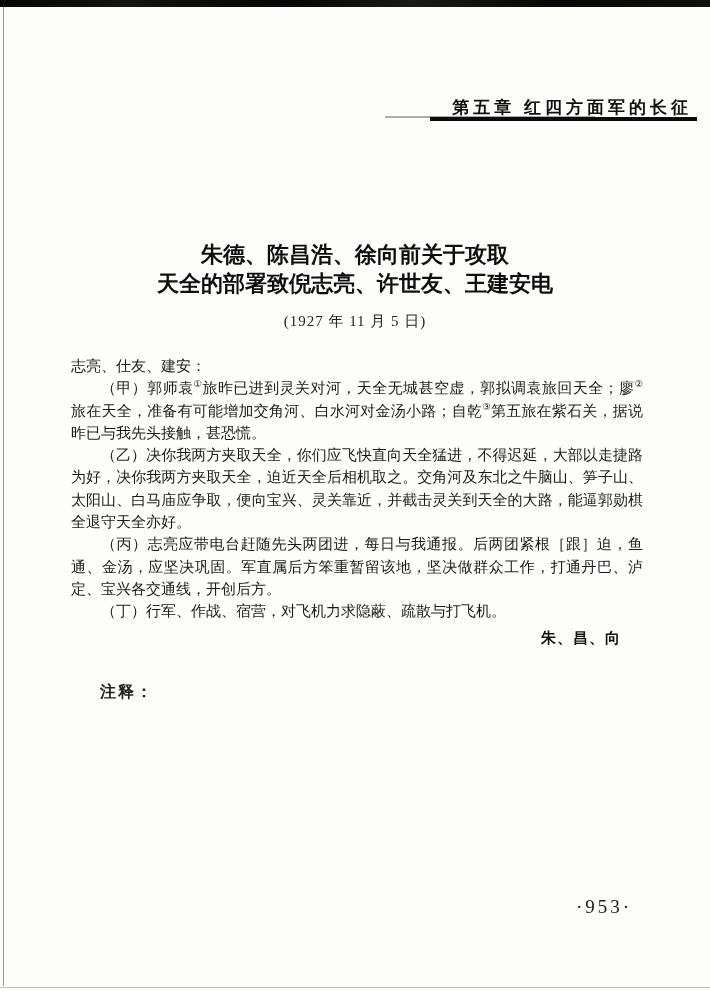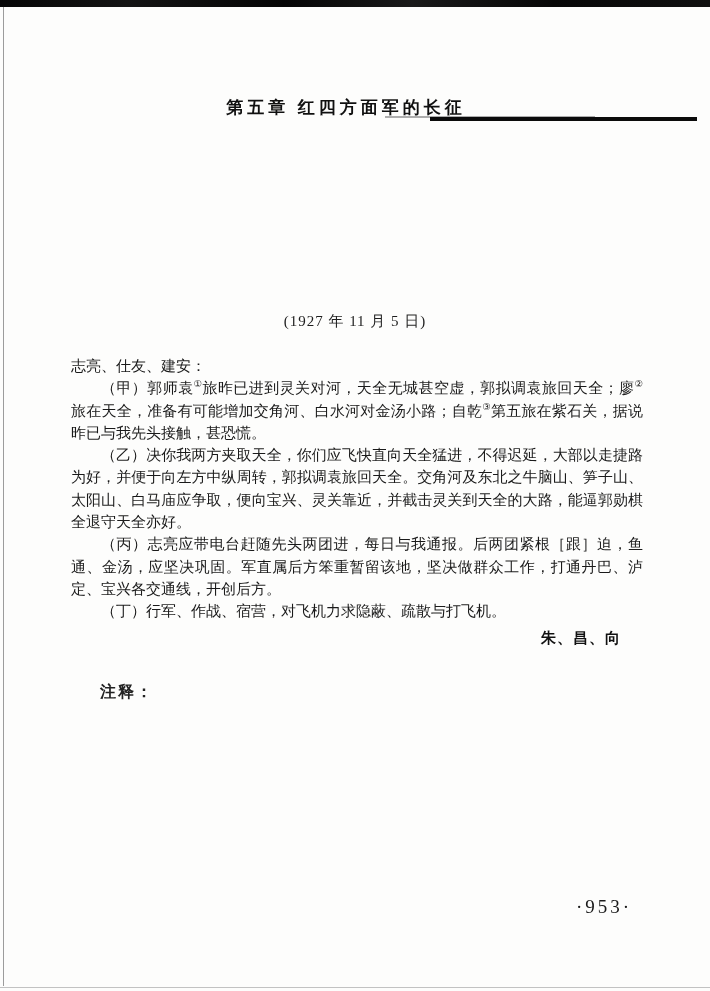--- a/index.html
+++ b/index.html
@@ -18,21 +18,21 @@
   .scan-top-bar {
     position: absolute; top: 0; left: 0; width: 710px; height: 7px;
     background: linear-gradient(90deg, #060606 0%, #141414 18%, #050505 40%, #1a1a1a 58%, #070707 78%, #101010 100%);
   }
   .scan-left-line { position: absolute; top: 7px; left: 3px; width: 1px; height: 979px; background: #9c9c9c; }
   .scan-bottom-line { position: absolute; left: 0; bottom: 3px; width: 710px; height: 1px; background: #c2c2c2; }
 
   
   .running-header {
     position: absolute; top: 96px; left: 0; width: 692px;
-    text-align: center;
+    text-align: right;
     font-family: "Liberation Sans", sans-serif;
     font-weight: bold; font-size: 17px; letter-spacing: 4px; color: #101010;
     white-space: nowrap;
   }
   .header-rule-thin { position: absolute; top: 116px; left: 385px; width: 210px; height: 2px; background: #adadad; }
   .header-rule { position: absolute; top: 117px; left: 430px; width: 267px; height: 4px; background: #0b0b0b; }
 
   
   .doc-title {
     position: absolute; top: 240px; left: 0; width: 710px;
@@ -82,28 +82,32 @@
   <div class="scan-top-bar"></div>
   <div class="scan-left-line"></div>
   <div class="scan-bottom-line"></div>
 
   <div class="running-header">
     <span>第五章 红四方面军的长征</span>
   </div>
   <div class="header-rule-thin"></div>
   <div class="header-rule"></div>
 
+  <div class="doc-title">
+    <div>朱德、陈昌浩、徐向前关于攻取</div>
+    <div>天全的部署致倪志亮、许世友、王建安电</div>
+  </div>
 
   <div class="doc-date">(1927 年 11 月 5 日)</div>
 
   <div class="body-block">
     <p class="para no-indent">志亮、仕友、建安：</p>
     <div>
         <p class="para"><span>（甲）郭师袁</span><sup class="fn-ref">①</sup><span>旅昨已进到灵关对河，天全无城甚空虚，郭拟调袁旅回天全；廖</span><sup class="fn-ref">②</sup><span>旅在天全，准备有可能增加交角河、白水河对金汤小路；自乾</span><sup class="fn-ref">③</sup><span>第五旅在紫石关，据说昨已与我先头接触，甚恐慌。</span></p>
-        <p class="para"><span>（乙）决你我两方夹取天全，你们应飞快直向天全猛进，不得迟延，大部以走捷路为好，并便于向左方中纵周转，郭拟调袁旅回天全。交角河及东北之牛脑山、笋子山、太阳山、白马庙应争取，便向宝兴、灵关靠近，并截击灵关到天全的大路，能逼郭勋棋全退守天全亦好。</span></p>
+        <p class="para"><span>（乙）决你我两方夹取天全，你们应飞快直向天全猛进，不得迟延，大部以走捷路为好，决你我两方夹取天全，迫近天全后相机取之。交角河及东北之牛脑山、笋子山、太阳山、白马庙应争取，便向宝兴、灵关靠近，并截击灵关到天全的大路，能逼郭勋棋全退守天全亦好。</span></p>
         <p class="para"><span>（丙）志亮应带电台赶随先头两团进，每日与我通报。后两团紧根［跟］迫，鱼通、金汤，应坚决巩固。军直属后方笨重暂留该地，坚决做群众工作，打通丹巴、泸定、宝兴各交通线，开创后方。</span></p>
         <p class="para"><span>（丁）行军、作战、宿营，对飞机力求隐蔽、疏散与打飞机。</span></p>
       </div>
     <div class="signature">朱、昌、向</div>
   </div>
 
   <div class="notes">
     <div class="notes-heading">注释：</div>
   </div>
 

